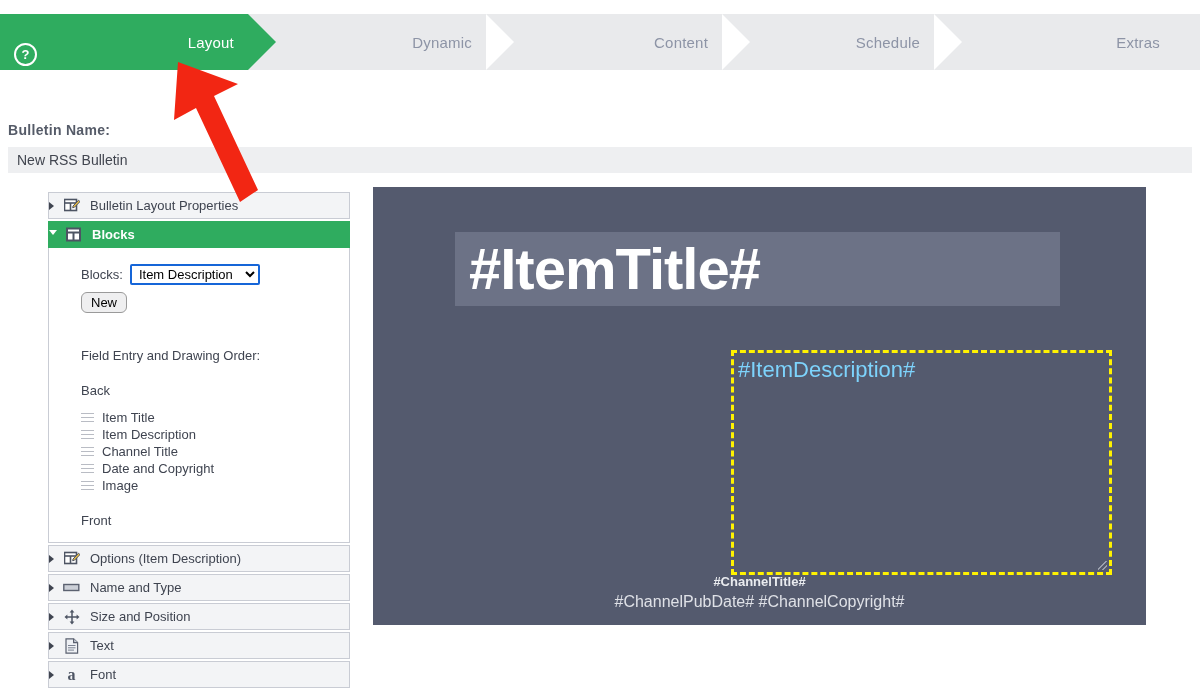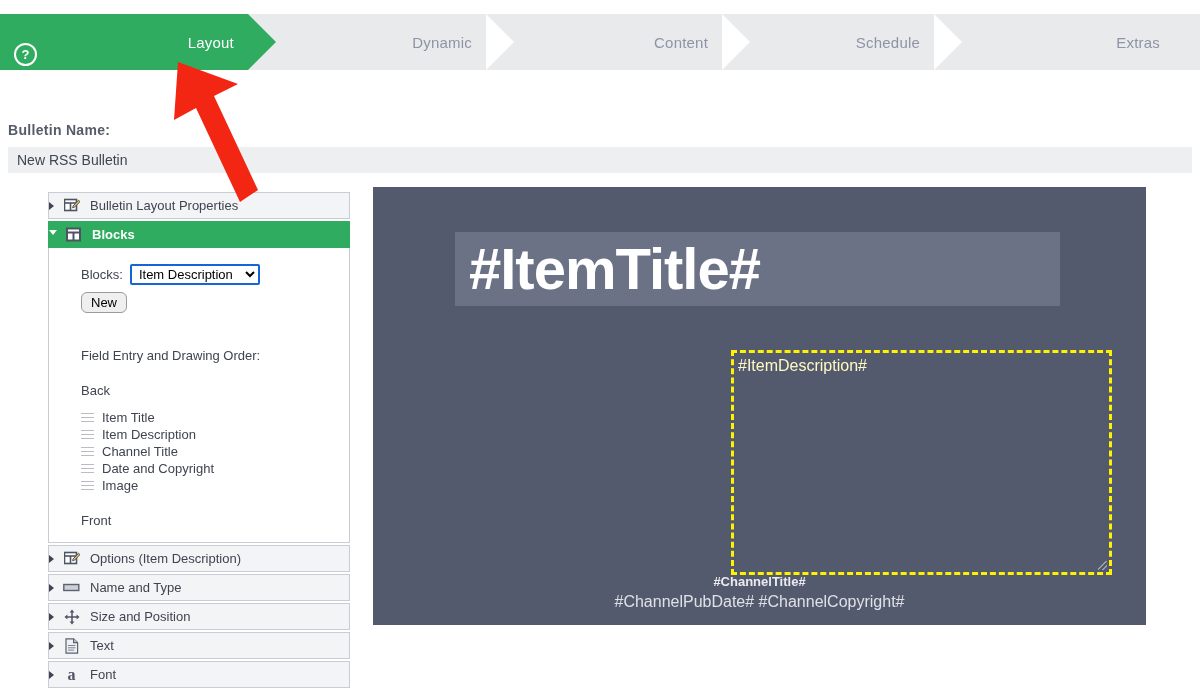--- a/index.html
+++ b/index.html
@@ -169,21 +169,21 @@
     margin-left:8px;
   }
   #desc-box{
     position:absolute;left:358px;top:163px;
     width:381px;height:225px;
     border:3px dashed #fff200;
     box-sizing:border-box;
   }
   #desc-text{
     position:absolute;left:4px;top:4px;
-    color:#fef9c3;font-size:16px;
+    color:#7dd3fc;font-size:22px;
     white-space:nowrap;
   }
   #resize-handle{
     position:absolute;right:2px;bottom:2px;
     width:9px;height:9px;
     background:
       linear-gradient(135deg,transparent 0 42%,#9ba0ad 42% 52%,transparent 52% 68%,#9ba0ad 68% 78%,transparent 78%);
     cursor:nwse-resize;
   }
   #channel-title{

